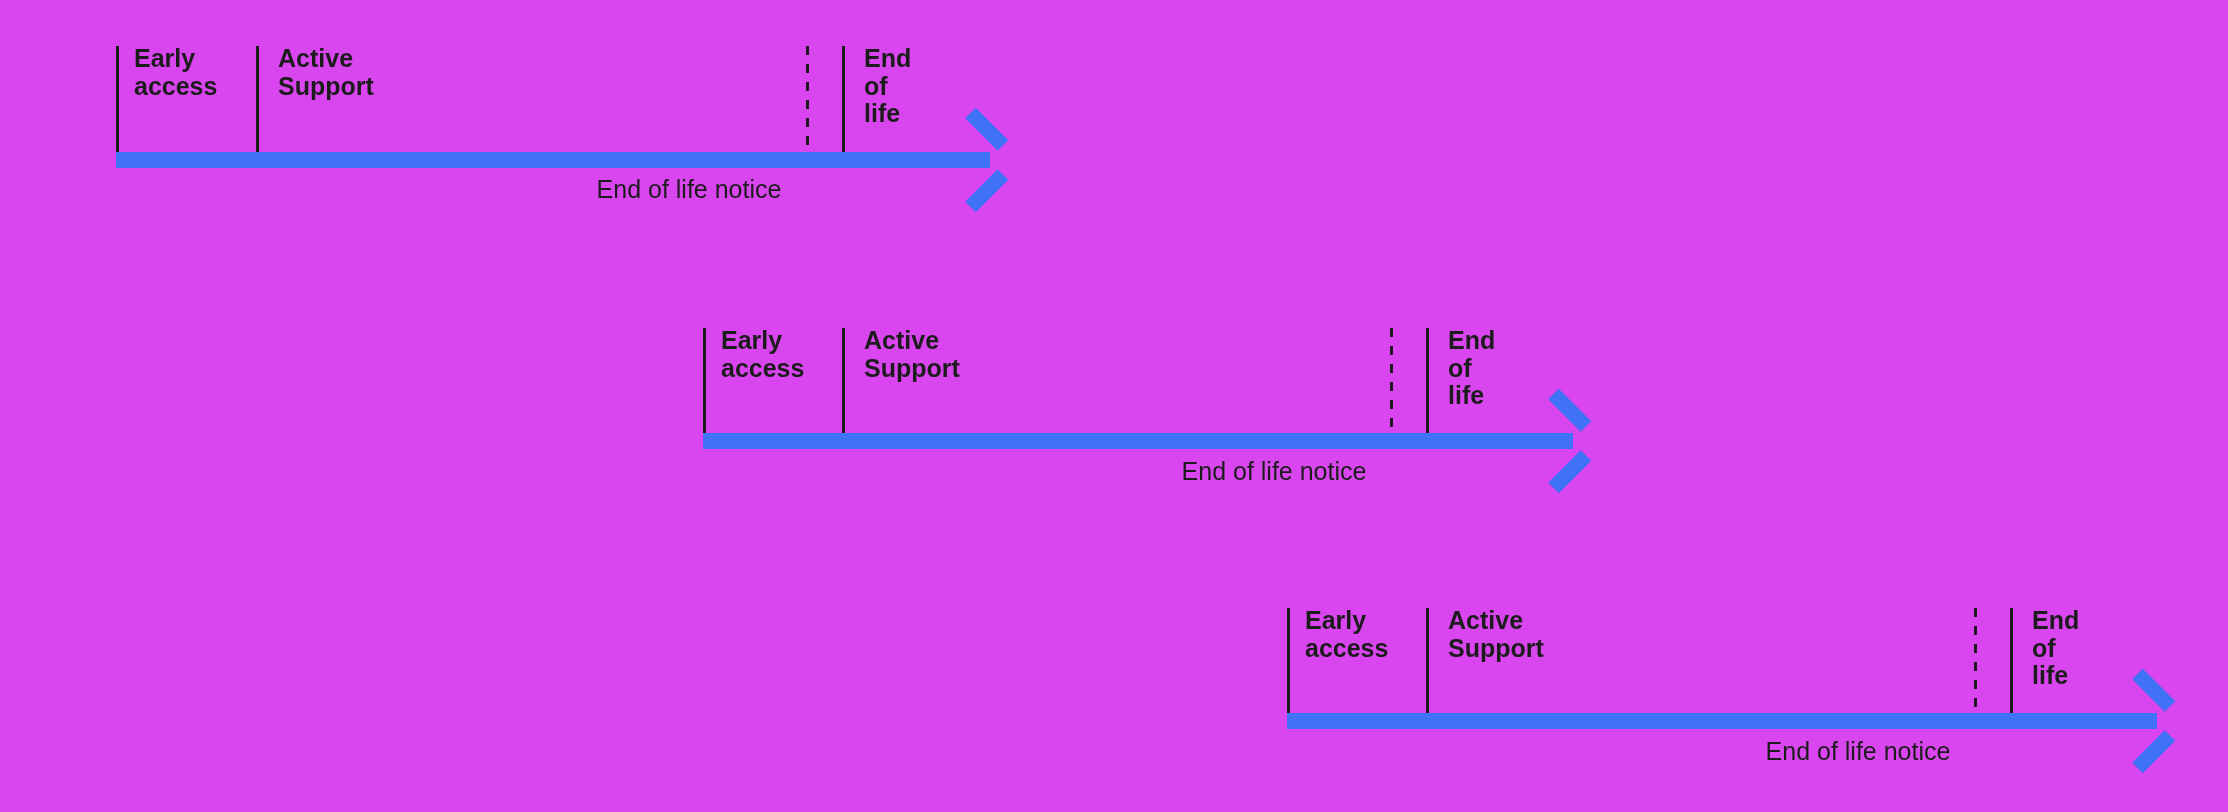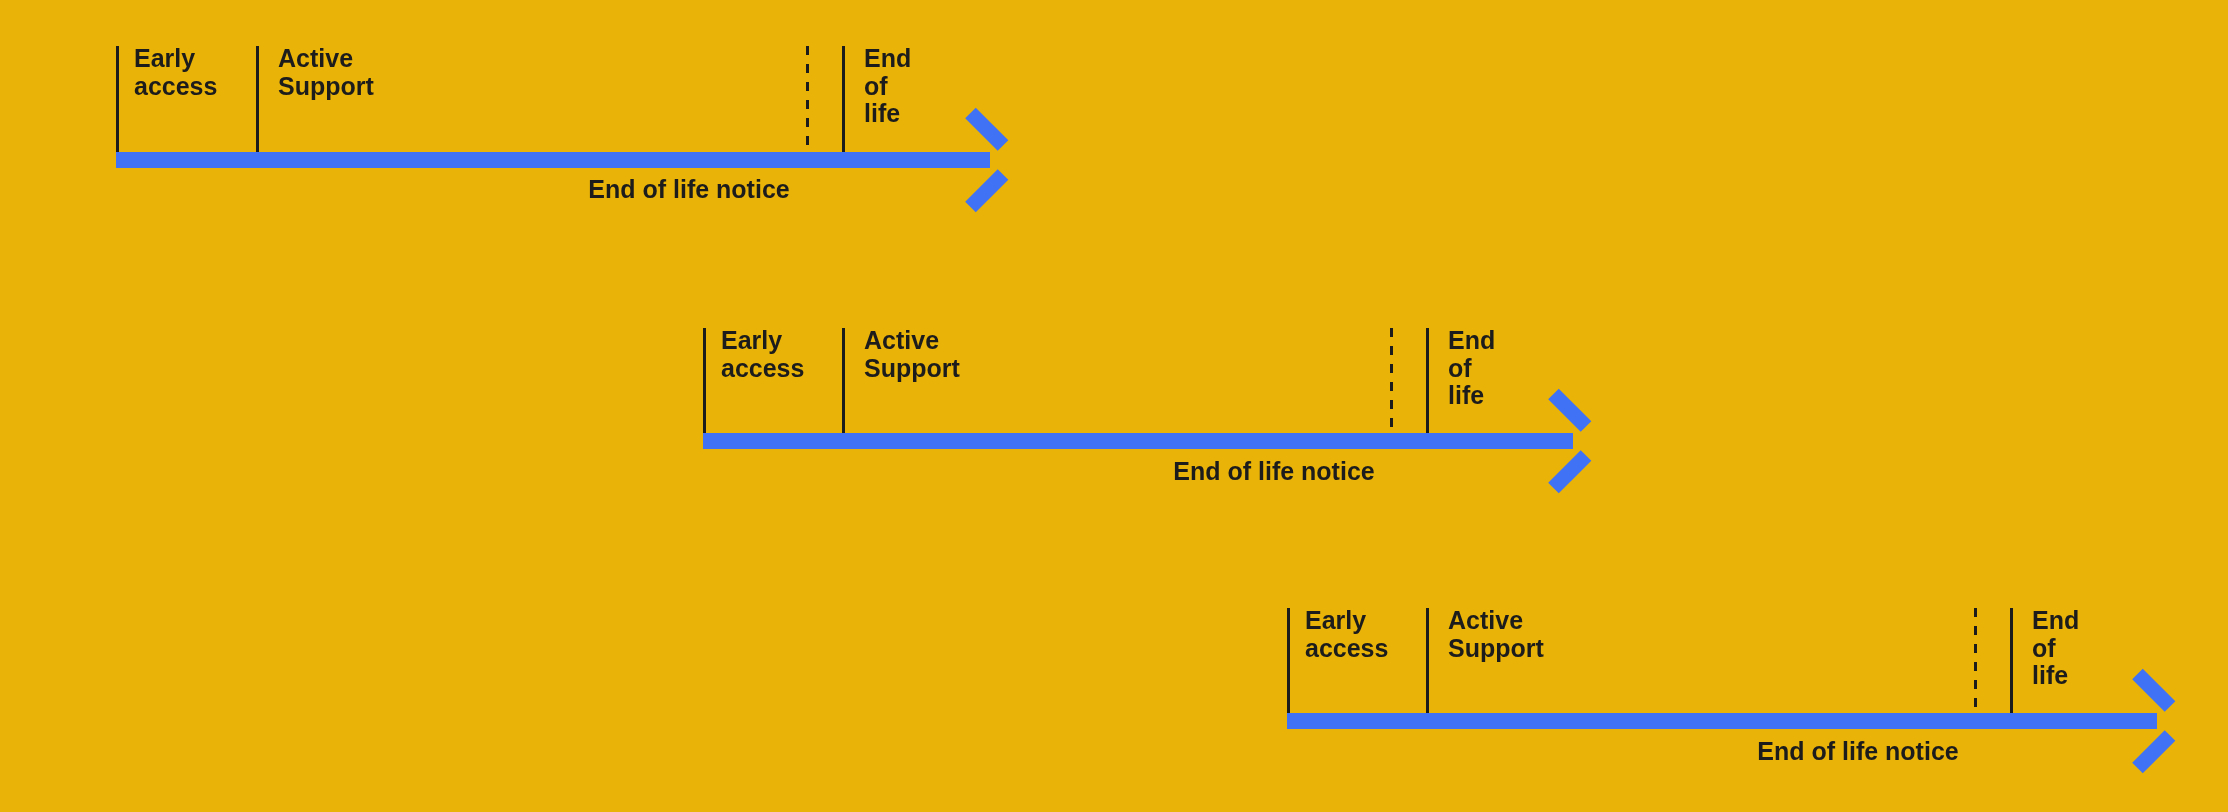--- a/index.html
+++ b/index.html
@@ -8,21 +8,21 @@
     background: #ffffff;
   }
   body {
     font-family: "Liberation Sans", sans-serif;
     -webkit-font-smoothing: antialiased;
   }
   #canvas {
     position: relative;
     width: 2228px;
     height: 812px;
-    background: #eab308;
+    background: #d946ef;
     overflow: hidden;
   }
 
   .timeline-row {
     position: absolute;
     left: 0;
     top: 0;
   }
 
   
@@ -84,21 +84,21 @@
   .arrow-head i.down {
     top: 37px;
     transform: rotate(-45deg);
     transform-origin: right center;
   }
 
   
   .notice-label {
     position: absolute;
     font-size: 25px;
-    font-weight: bold;
+    font-weight: normal;
     color: #1c1c1c;
     line-height: 1.1;
     white-space: nowrap;
     text-align: center;
   }
 </style>
 </head>
 <body>
 
 <div id="canvas">

